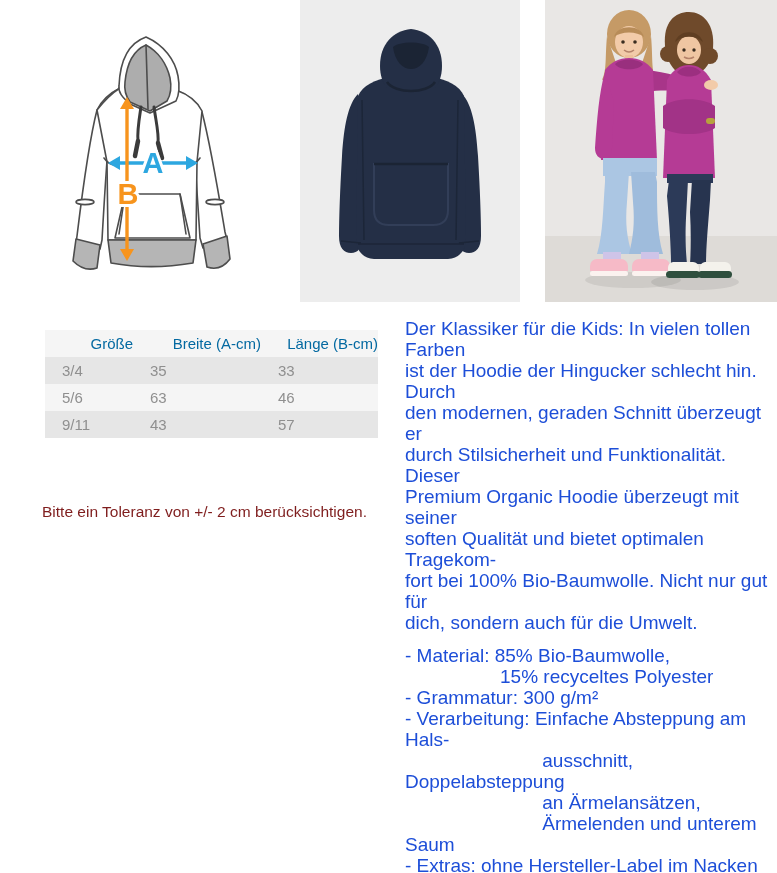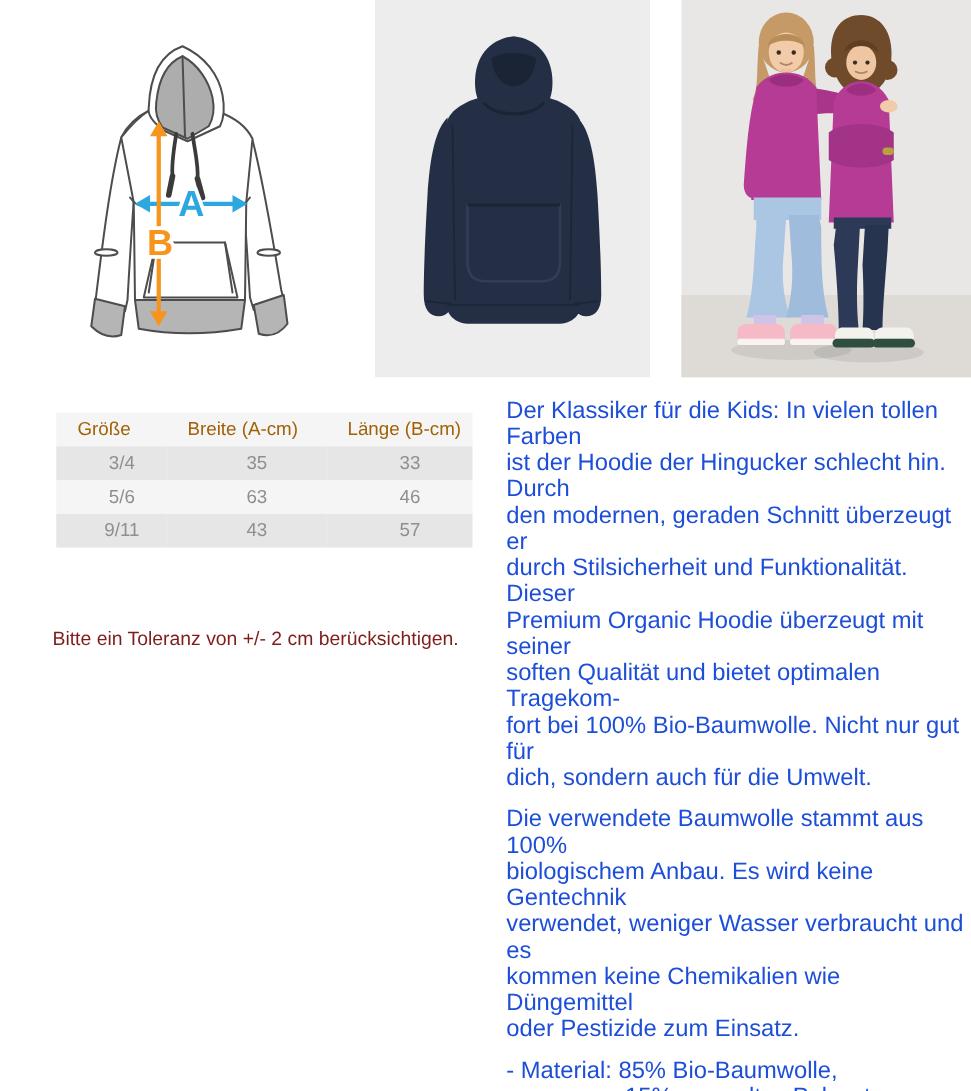--- a/index.html
+++ b/index.html
@@ -13,25 +13,25 @@
   .fig-diagram{left:40px;top:10px;width:240px;height:290px;}
   .fig-product{left:300px;top:0;width:220px;height:302px;}
   .fig-models{left:545px;top:0;width:232px;height:302px;}
 
   .size-table{
     position:absolute;left:45px;top:330px;width:333px;
     border-collapse:collapse;table-layout:fixed;
     font-size:15px;color:#8f8f8f;
   }
   .size-table th{
-    font-weight:normal;text-align:left;color:#a16207;
+    font-weight:normal;text-align:right;color:#0369a1;
     height:27px;padding:0 0 0 17px;background:#f5f5f5;
   }
   .size-table td{
-    height:27px;padding:0 0 0 17px;text-align:center;
+    height:27px;padding:0 0 0 17px;text-align:left;
   }
   .size-table col.c1{width:88px;}
   .size-table col.c2{width:128px;}
   .size-table col.c3{width:117px;}
   .size-table tbody tr:nth-child(odd) td{background:#e6e6e6;}
   .size-table tbody tr:nth-child(even) td{background:#f5f5f5;}
 
   .tolerance{
     position:absolute;left:42px;top:503px;margin:0;
     font-size:15.5px;color:#7f1d1d;
@@ -237,25 +237,20 @@
 
 <section class="description">
   <p>Der Klassiker für die Kids: In vielen tollen Farben
 ist der Hoodie der Hingucker schlecht hin. Durch
 den modernen, geraden Schnitt überzeugt er
 durch Stilsicherheit und Funktionalität. Dieser
 Premium Organic Hoodie überzeugt mit seiner
 soften Qualität und bietet optimalen Tragekom-
 fort bei 100% Bio-Baumwolle. Nicht nur gut für
 dich, sondern auch für die Umwelt.</p>
-  <p>Die verwendete Baumwolle stammt aus 100%
-biologischem Anbau. Es wird keine Gentechnik
-verwendet, weniger Wasser verbraucht und es
-kommen keine Chemikalien wie Düngemittel
-oder Pestizide zum Einsatz.</p>
   <p>- Material: 85% Bio-Baumwolle,
                   15% recyceltes Polyester
 - Grammatur: 300 g/m²
 - Verarbeitung: Einfache Absteppung am Hals-
                           ausschnitt, Doppelabsteppung
                           an Ärmelansätzen,
                           Ärmelenden und unterem Saum
 - Extras: ohne Hersteller-Label im Nacken
 - Größen:  3/4, 2/6, 7/8, 9/11, 12/14 Jahre</p>
 </section>

